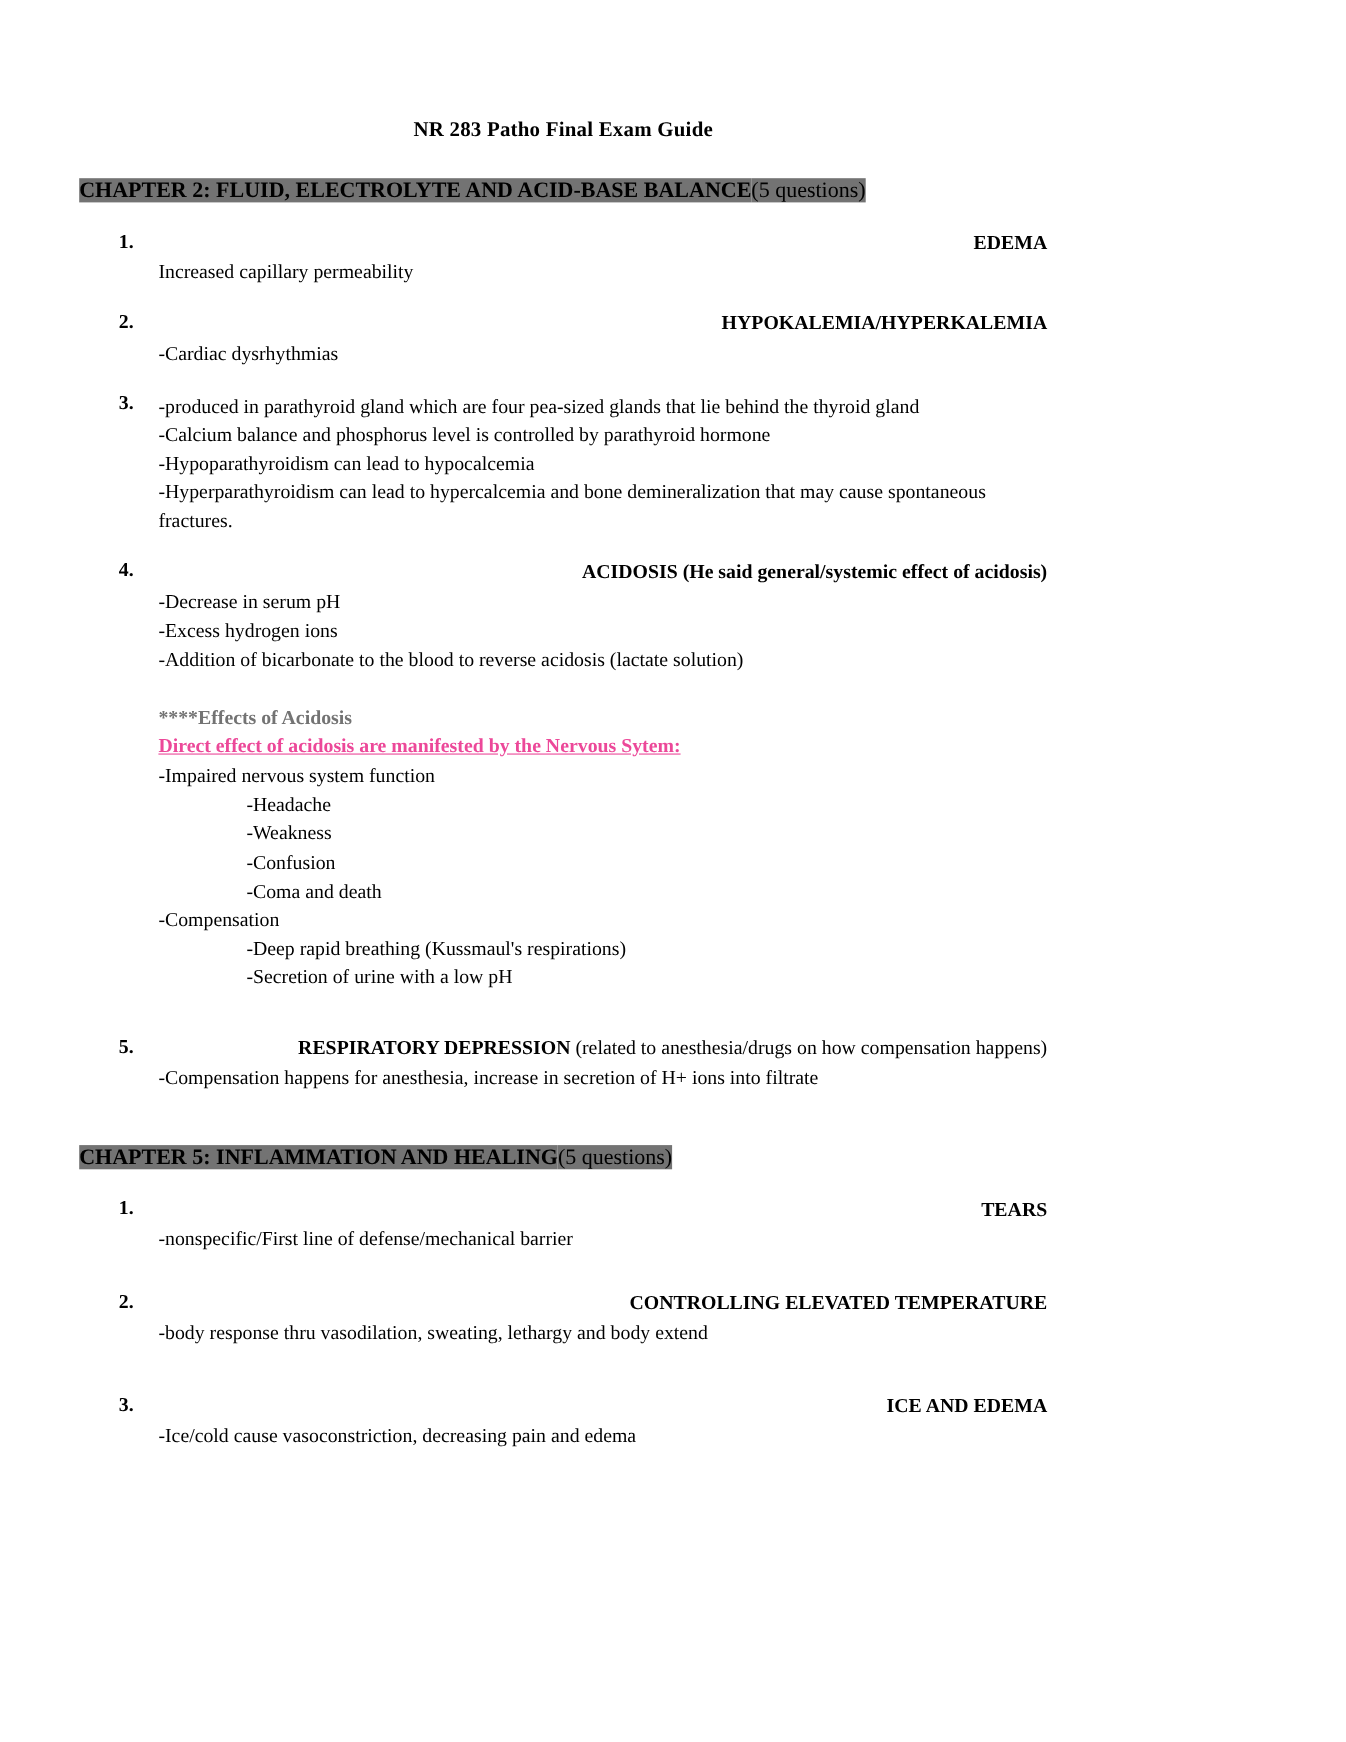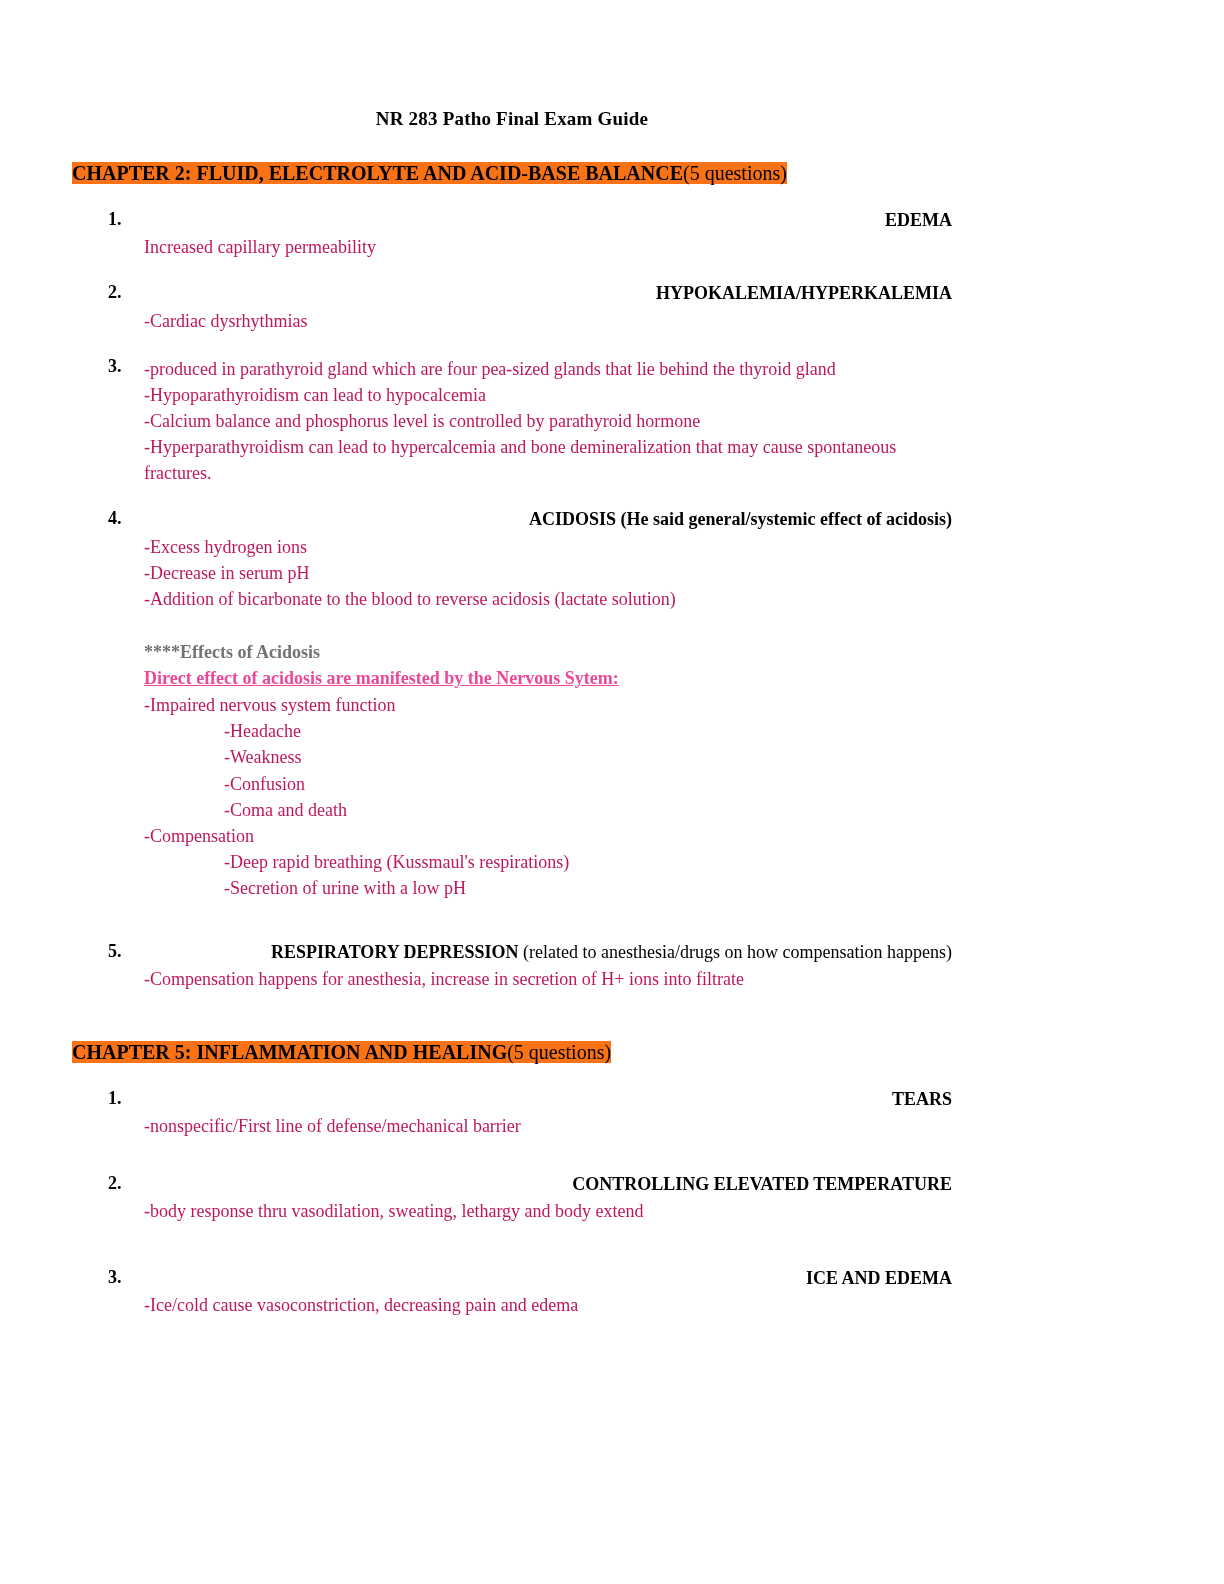--- a/index.html
+++ b/index.html
@@ -27,21 +27,21 @@
     letter-spacing: 0.2px;
     margin: 0 0 30px 0;
   }
   .chapter-heading {
     font-size: 20px;
     font-weight: bold;
     margin: 0 0 6px 0;
     line-height: 1.35;
   }
   .chapter-heading .hl {
-    background: #f97316;
+    background: #737373;
   }
   .chapter-heading .qcount {
     font-weight: normal;
   }
   ol.items {
     list-style: none;
     margin: 0;
     padding: 0;
   }
   ol.items > li {
@@ -64,21 +64,21 @@
     text-align: right;
   }
   .item-title .normal {
     font-weight: normal;
   }
   .lines {
     font-size: 18px;
     line-height: 1.45;
   }
   .lines div {
-    color: #be185d;
+    color: #000000;
   }
   .subblock {
     margin-top: 28px;
   }
   .sub-head {
     color: #737373;
     font-weight: bold;
     font-size: 18px;
     line-height: 1.4;
     font-family: Liberation Serif, serif;
@@ -131,34 +131,34 @@
         </div>
         <div class="lines">
           <div>-Cardiac dysrhythmias</div>
         </div>
       </li>
 
       <li>
         <span class="num">3.</span>
         <div class="lines">
           <div>-produced in parathyroid gland which are four pea-sized glands that lie behind the thyroid gland</div>
+          <div>-Calcium balance and phosphorus level is controlled by parathyroid hormone</div>
           <div>-Hypoparathyroidism can lead to hypocalcemia</div>
-          <div>-Calcium balance and phosphorus level is controlled by parathyroid hormone</div>
           <div>-Hyperparathyroidism can lead to hypercalcemia and bone demineralization that may cause spontaneous fractures.</div>
         </div>
       </li>
 
       <li>
         <span class="num">4.</span>
         <div class="item-title">
           <span>ACIDOSIS (He said general/systemic effect of acidosis)</span>
         </div>
         <div class="lines">
+          <div>-Decrease in serum pH</div>
           <div>-Excess hydrogen ions</div>
-          <div>-Decrease in serum pH</div>
           <div>-Addition of bicarbonate to the blood to reverse acidosis (lactate solution)</div>
         </div>
 
         <div class="subblock">
           <div class="sub-head">****Effects of Acidosis</div>
           <div class="sub-underline">Direct effect of acidosis are manifested by the Nervous Sytem:</div>
           <div class="lines">
             <div>-Impaired nervous system function</div>
             <div class="indent1">-Headache</div>
             <div class="indent1">-Weakness</div>

